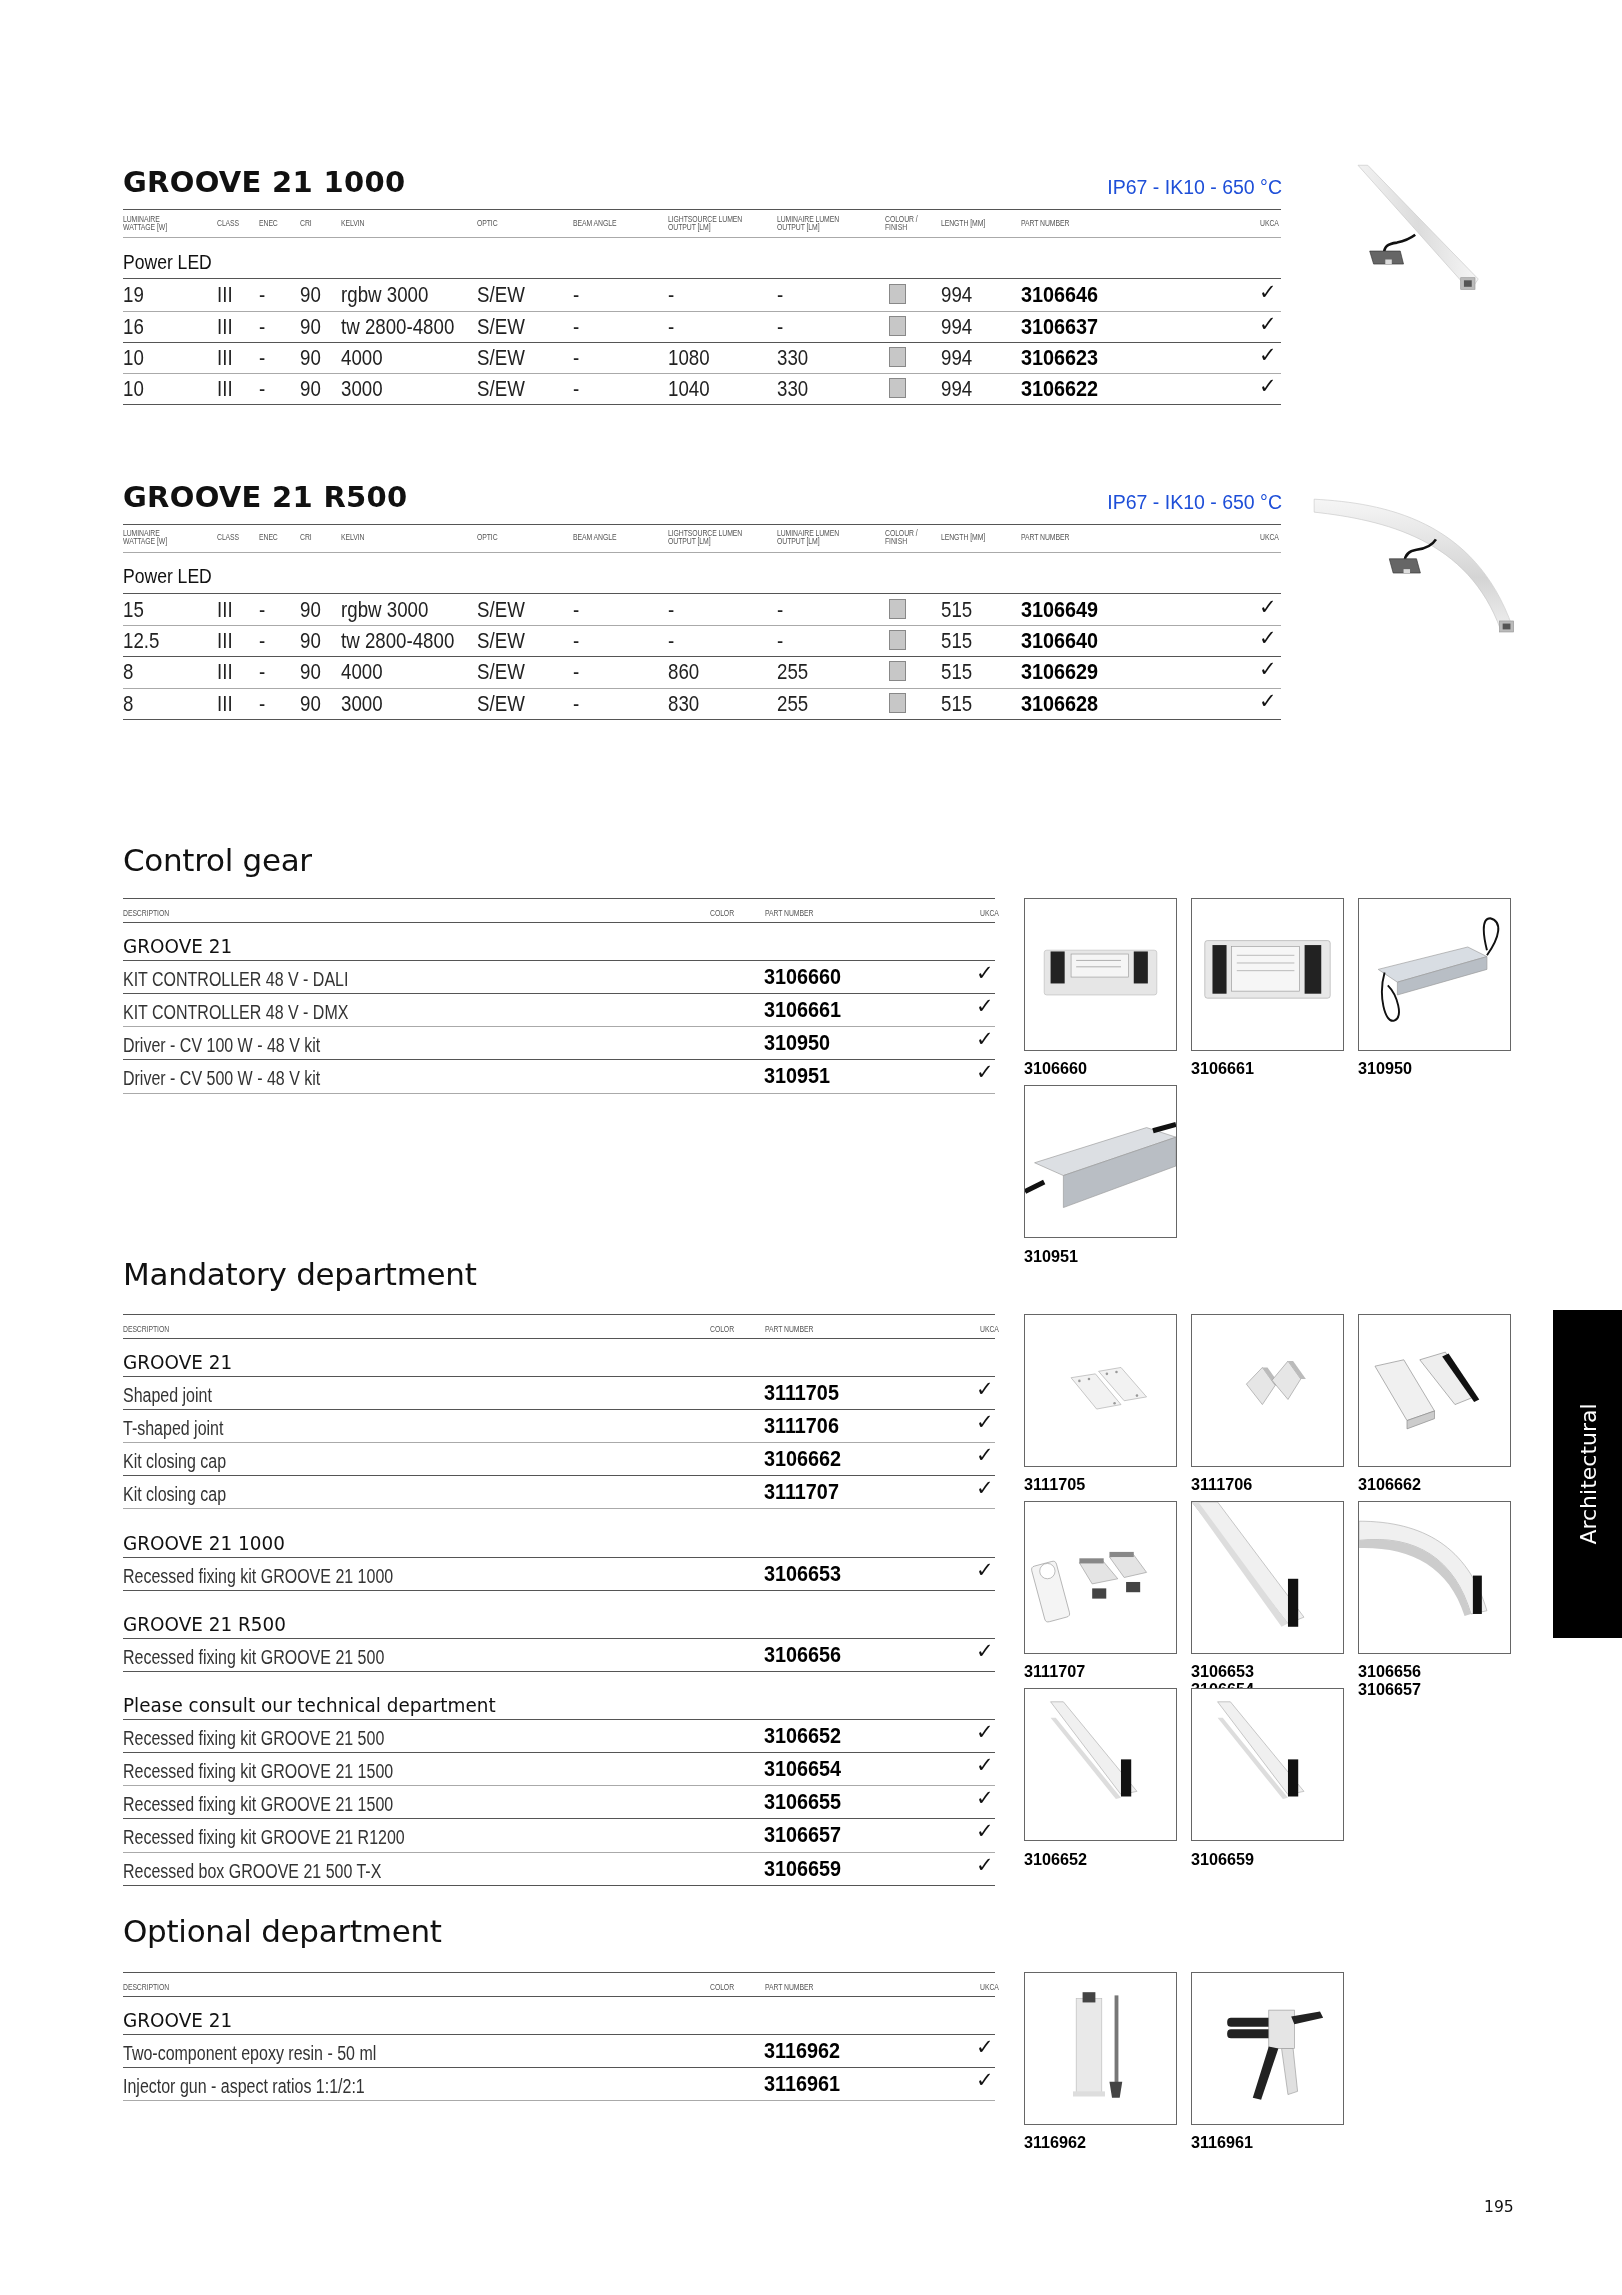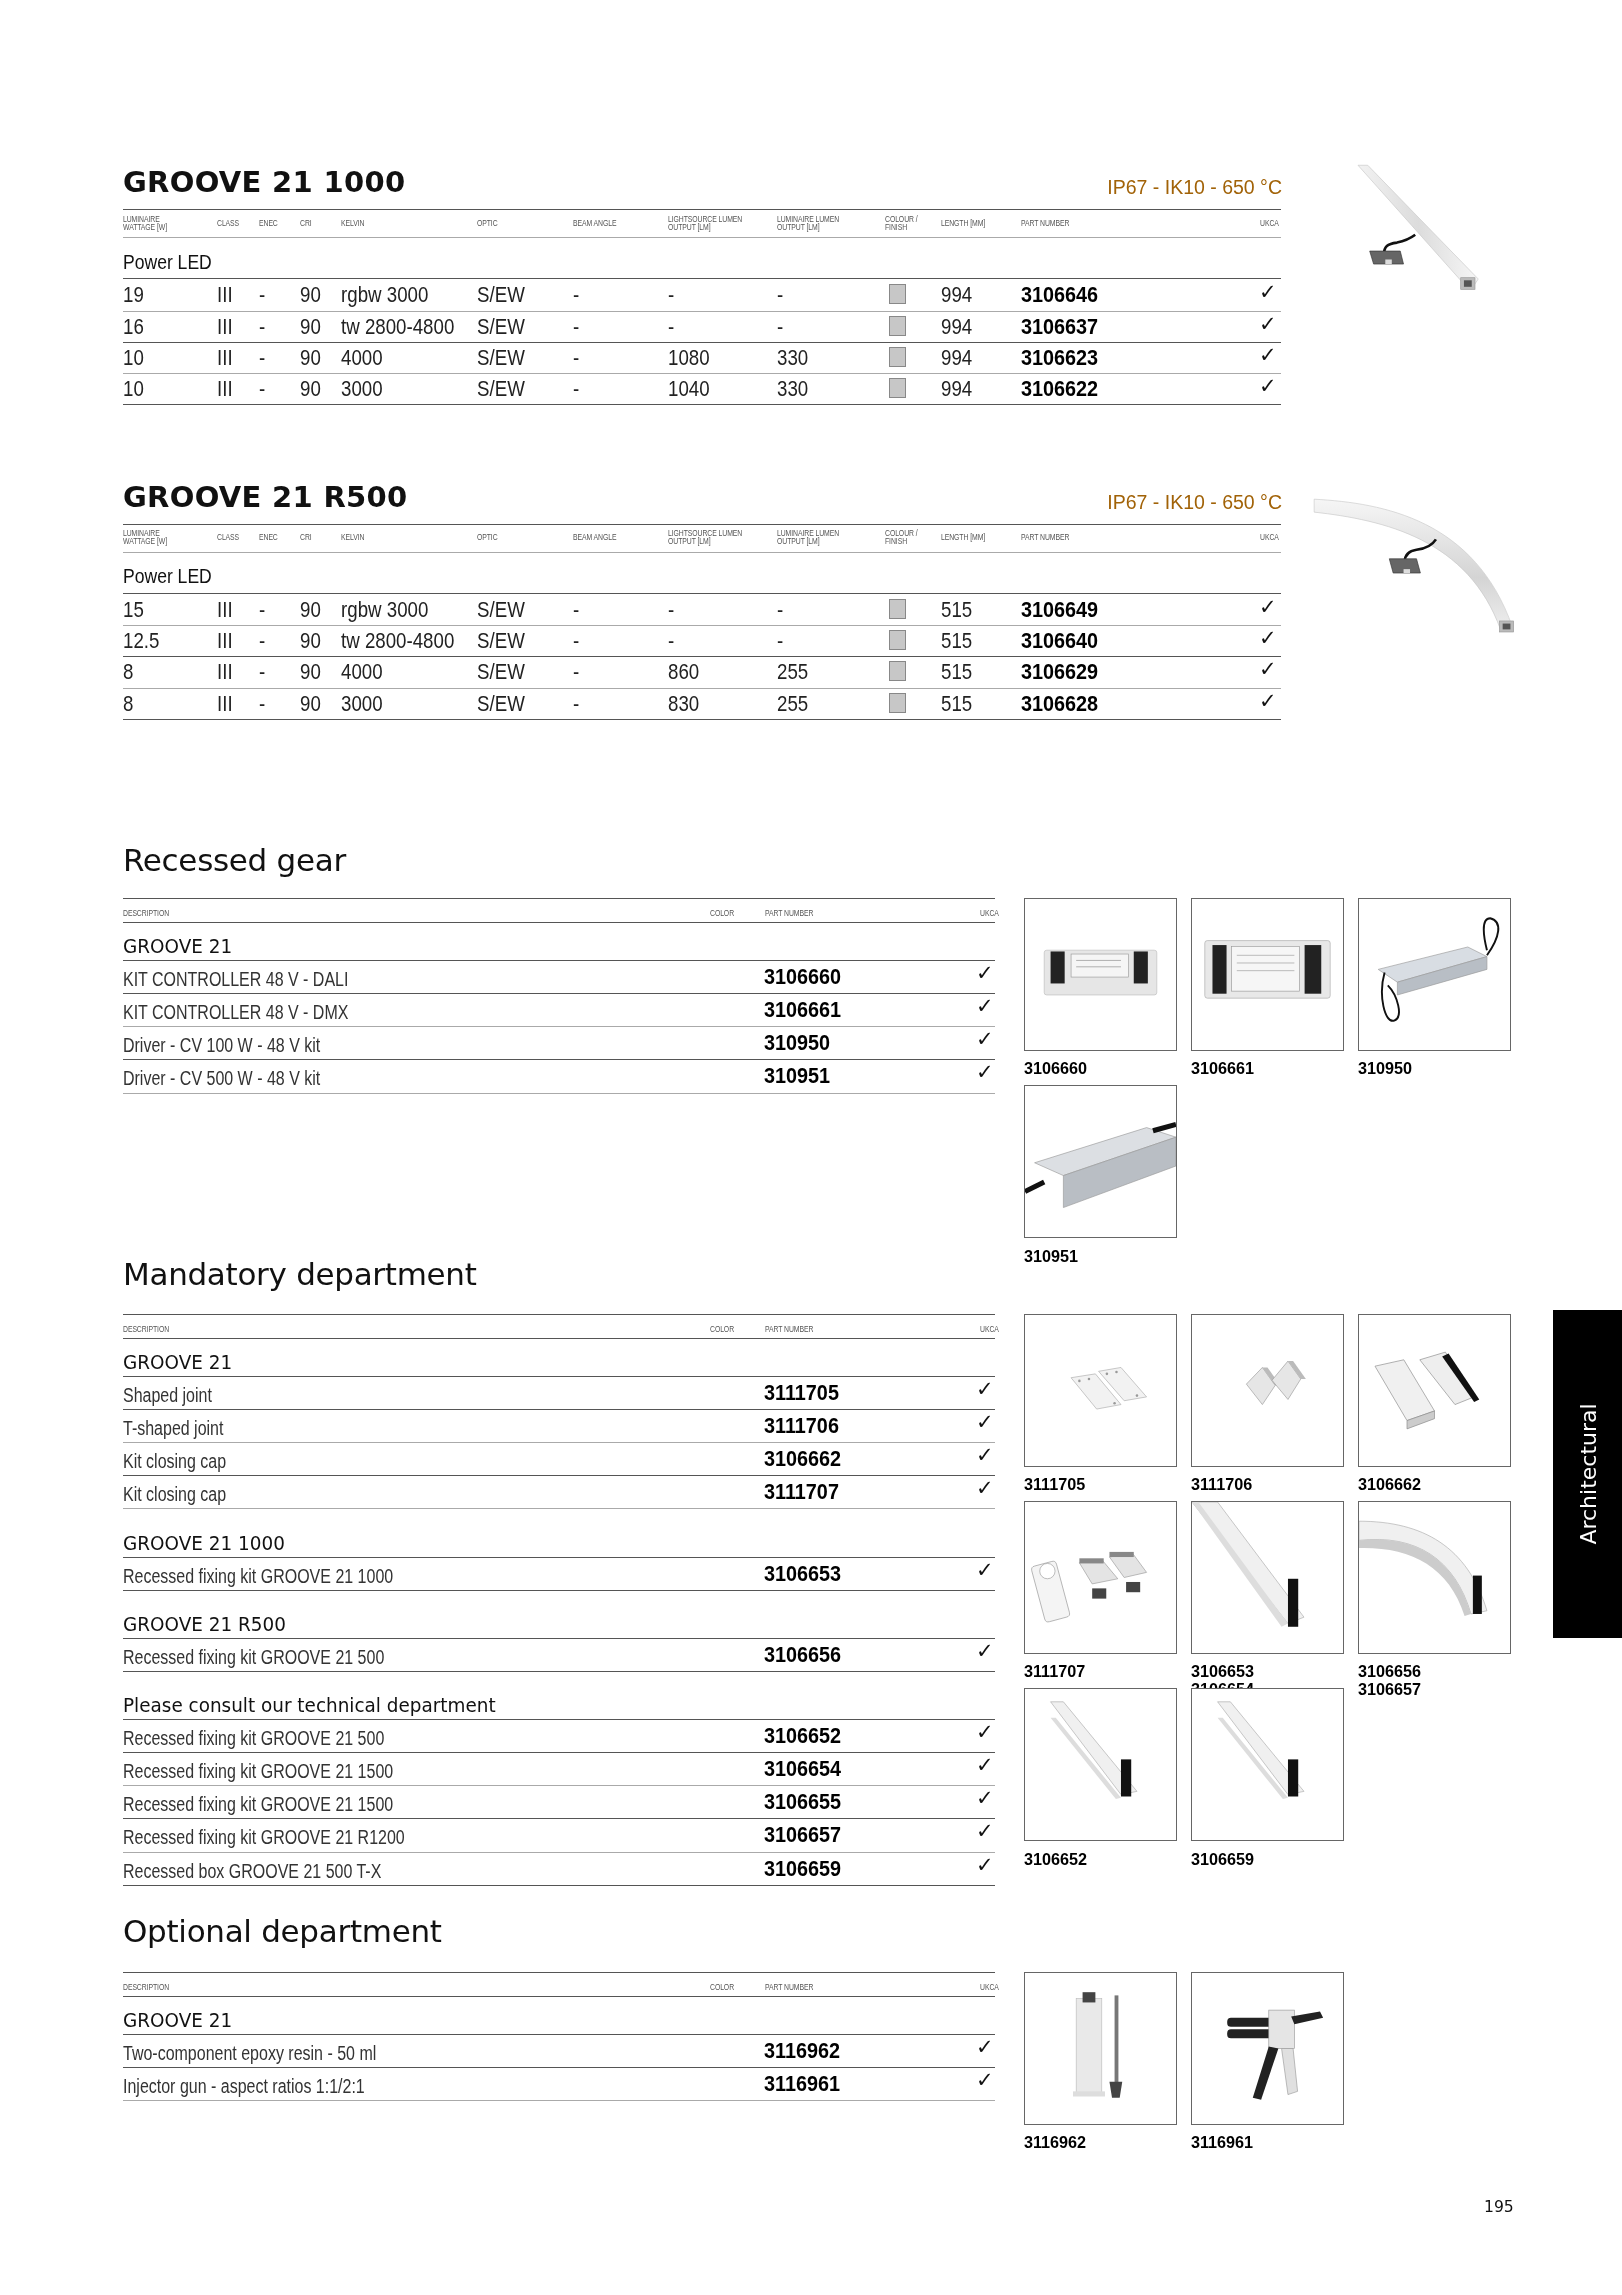--- a/index.html
+++ b/index.html
@@ -1,20 +1,20 @@
 <!DOCTYPE html>
 <html style="font-size:10.4px"><head>
 <meta charset="utf-8">
 <style>
   html, body { margin:0; padding:0; background:#fff; }
   body { width:1623px; height:2295px; position:relative; overflow:hidden; font-family:"Liberation Sans", sans-serif; color:#111; }
   .abs { position:absolute; }
   
   .ptitle { font-family:"DejaVu Sans", sans-serif; font-weight:bold; font-size:29px; letter-spacing:0.3px; color:#111; white-space:nowrap; }
-  .prating { font-family:"Liberation Sans", sans-serif; font-size:19.5px; color:#a16207; text-align:right; white-space:nowrap; }
+  .prating { font-family:"Liberation Sans", sans-serif; font-size:19.5px; color:#1d4ed8; text-align:right; white-space:nowrap; }
   .hline { position:absolute; height:0; border-top:1.9px solid #555; }
   .hline.light { border-top:1.9px solid #aaa; }
   .hdr { font-family:"Liberation Sans", sans-serif; font-size:8.4px; color:#555; line-height:8.4px; letter-spacing:-0.1px; text-transform:uppercase; white-space:nowrap; transform:scaleX(0.82); transform-origin:left center; }
   .subgrp { font-family:"Liberation Sans", sans-serif; font-size:19.5px; color:#111; white-space:nowrap; transform:scaleX(0.9); transform-origin:left center; }
   .cell { font-family:"Liberation Sans", sans-serif; font-size:22px; color:#222; white-space:nowrap; transform:scaleX(0.85); transform-origin:left center; }
   .pn { font-family:"Liberation Sans", sans-serif; font-weight:bold; font-size:22px; color:#000; white-space:nowrap; transform:scaleX(0.9); transform-origin:left center; }
   .chk { font-family:"DejaVu Sans", sans-serif; font-size:21px; color:#111; }
   .swatch { width:17px; height:19.5px; background:#c7c7c7; border:1.3px solid #888; box-sizing:border-box; }
   
   .stitle { font-family:"DejaVu Sans", sans-serif; font-size:31px; color:#111; white-space:nowrap; font-weight:normal; letter-spacing:-0.3px; }
@@ -264,21 +264,21 @@
     <rect x="298" y="196" width="22" height="17" fill="#bbb" stroke="#999"></rect>
     <rect x="303" y="200" width="12" height="9" fill="#555"></rect>
     <path d="M200 70 C195 78 188 84 170 86 C158 88 152 94 152 104" stroke="#111" stroke-width="4" fill="none"></path>
     <polygon points="128,100 170,100 176,122 134,122" fill="#666" stroke="#333"></polygon>
     <rect x="150" y="116" width="10" height="6" fill="#ddd"></rect>
   </svg>
 </div>
 
 <div id="sections">
     <div>
-      <div class="abs stitle" style="left:123px;top:842px;">Recessed gear</div>
+      <div class="abs stitle" style="left:123px;top:842px;">Control gear</div>
       <div class="hline" style="left:123px;top:898px;width:872px;"></div>
       <div class="abs hdr" style="left:123px;top:909px;">DESCRIPTION</div>
       <div class="abs hdr" style="left:710px;top:909px;">COLOR</div>
       <div class="abs hdr" style="left:765px;top:909px;">PART NUMBER</div>
       <div class="abs hdr" style="left:980px;top:909px;">UKCA</div>
       <div class="hline" style="left:123px;top:922px;width:872px;"></div>
       <div class="abs grp" style="left:123px;top:934px;">GROOVE 21</div>
       <div class="hline" style="left:123px;top:960px;width:872px;"></div>
       <div class="abs" style="left:123px;top:960px;width:872px;height:33px;">
         <div class="abs desc" style="left:0;top:7.8px;">KIT CONTROLLER 48 V - DALI</div>

